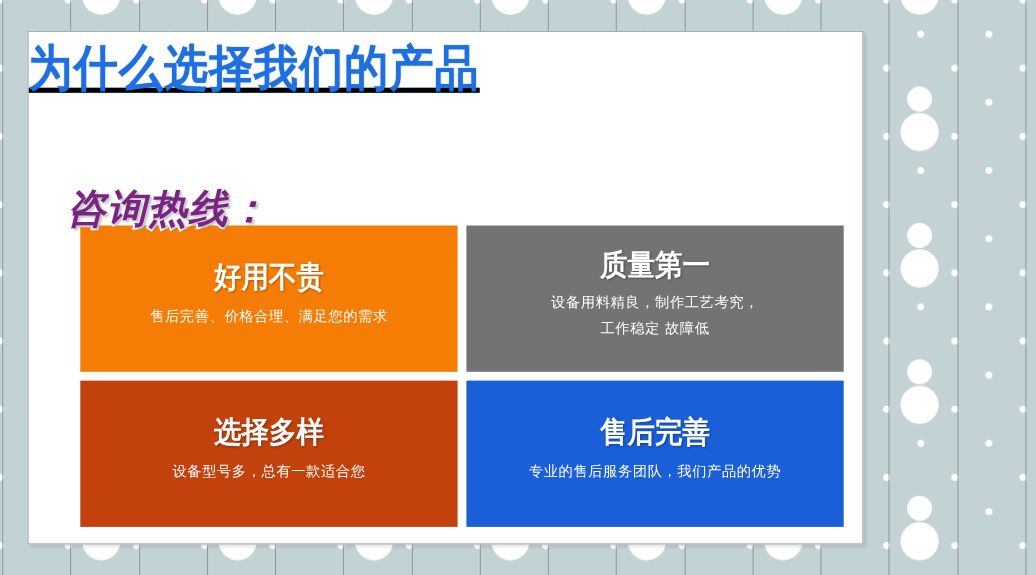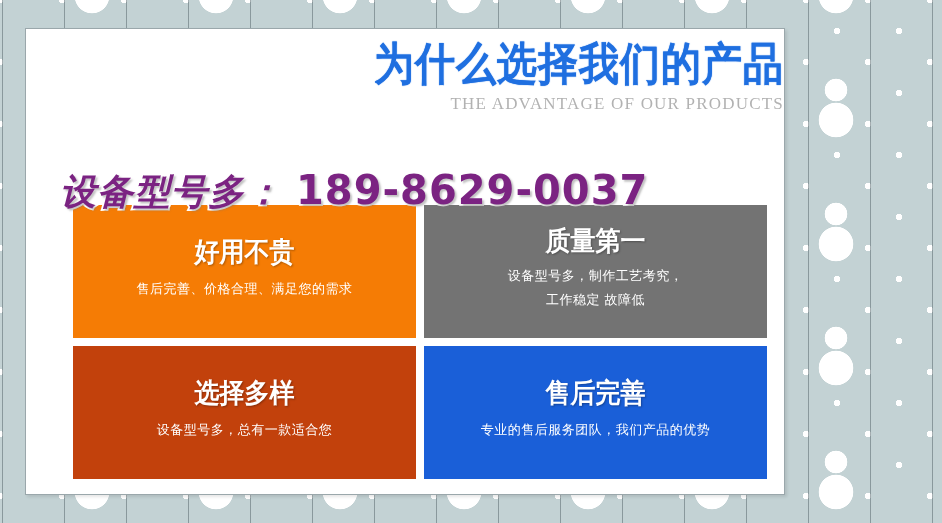--- a/index.html
+++ b/index.html
@@ -63,21 +63,22 @@
     background: #ffffff;
     border: 1px solid #9aa7ab;
     box-shadow: 2px 2px 3px rgba(0,0,0,0.10);
     overflow: hidden;
   }
 
   
   .heading {
     position: relative;
     padding-top: 6px;
-    text-align: right;
+    text-align: left;
+    text-decoration: underline;
   }
 
   .main-title {
     font-family: "DejaVu Sans", "Liberation Sans", sans-serif;
     font-size: 40px;
     line-height: 50px;
     font-weight: bold;
     color: #1f6fe0;
     letter-spacing: 1px;
     text-shadow: 0 0 1px #1f6fe0, 1px 1px 0 rgba(255,255,255,0.9);
@@ -211,36 +212,35 @@
 <div id="bg-pattern">
   <div id="bg-lines"></div>
 </div>
 
 <div id="card">
 
   <div class="heading">
     <div class="main-title">为什么选择我们的产品</div>
 
 
-    <div class="eng-title">THE ADVANTAGE OF OUR PRODUCTS</div>
   </div>
 
   <div id="grid">
 
     <div class="cell orange">
       <div class="cell-title">好用不贵</div>
       <div class="cell-desc">
         <div>售后完善、价格合理、满足您的需求</div>
       </div>
     </div>
 
     <div class="cell red">
       <div class="cell-title">质量第一</div>
       <div class="cell-desc">
-        <div>设备型号多，制作工艺考究，</div>
+        <div>设备用料精良，制作工艺考究，</div>
         <div>工作稳定 故障低</div>
       </div>
     </div>
 
     <div class="cell green">
       <div class="cell-title">选择多样</div>
       <div class="cell-desc">
         <div>设备型号多，总有一款适合您</div>
       </div>
     </div>
@@ -249,15 +249,14 @@
       <div class="cell-title">售后完善</div>
       <div class="cell-desc">
         <div>专业的售后服务团队，我们产品的优势</div>
       </div>
     </div>
 
   </div>
 </div>
 
 <div id="hotline">
-  <span class="hl-label">设备型号多：</span>
-  <span class="hl-number">189-8629-0037</span>
+  <span class="hl-label">咨询热线：</span>
 </div>
 
 </body></html>

